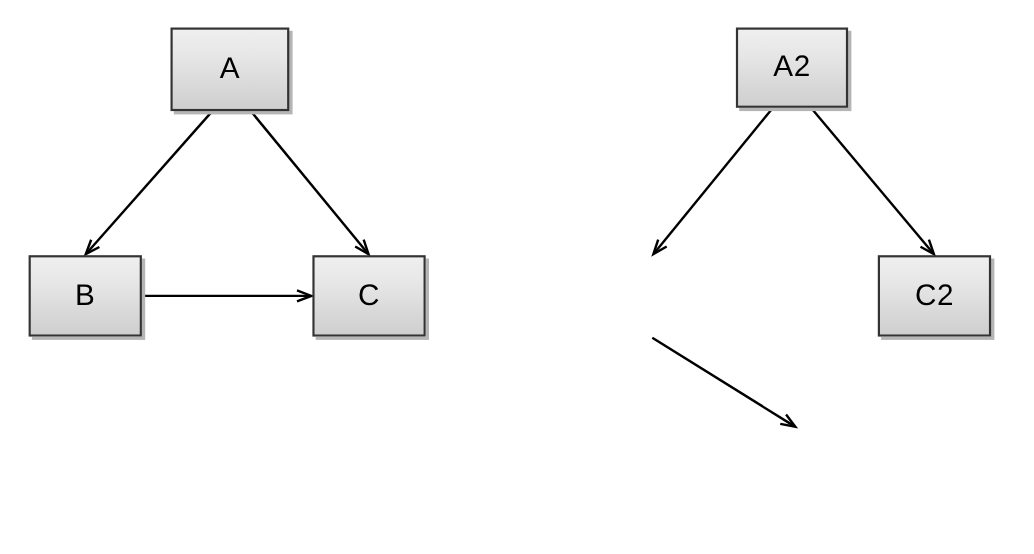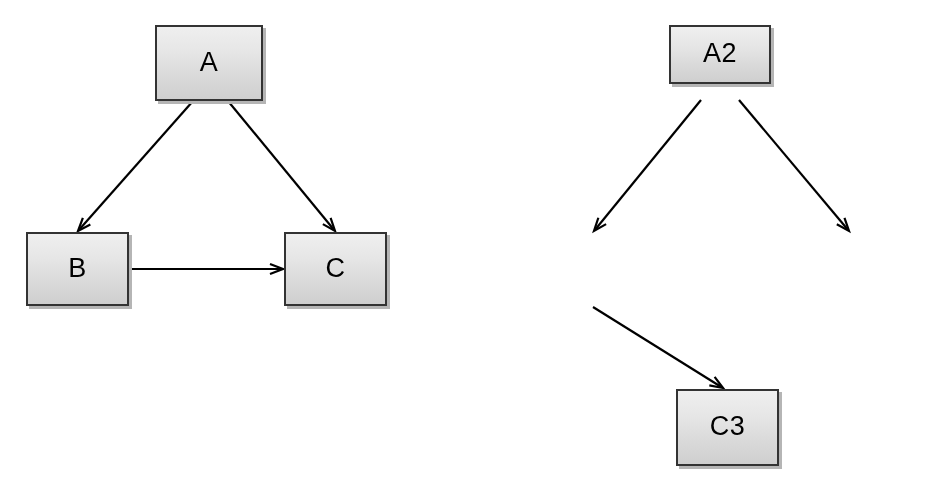--- a/index.html
+++ b/index.html
@@ -81,20 +81,20 @@
 
   <div class="node" style="left: 155px; top: 25px; width: 108px; height: 76px;">
     <span class="node-label">A</span>
   </div>
   <div class="node" style="left: 26px; top: 232px; width: 103px; height: 74px;">
     <span class="node-label">B</span>
   </div>
   <div class="node" style="left: 284px; top: 232px; width: 103px; height: 74px;">
     <span class="node-label">C</span>
   </div>
-  <div class="node" style="left: 669px; top: 25px; width: 102px; height: 59px;">
+  <div class="node" style="left: 669px; top: 25px; width: 102px; height: 73px;">
     <span class="node-label">A2</span>
   </div>
-  <div class="node" style="left: 676px; top: 389px; width: 103px; height: 77px;">
-    <span class="node-label">C3</span>
+  <div class="node" style="left: 798px; top: 232px; width: 103px; height: 74px;">
+    <span class="node-label">C2</span>
   </div>
 
 </div>
 
 </body></html>

